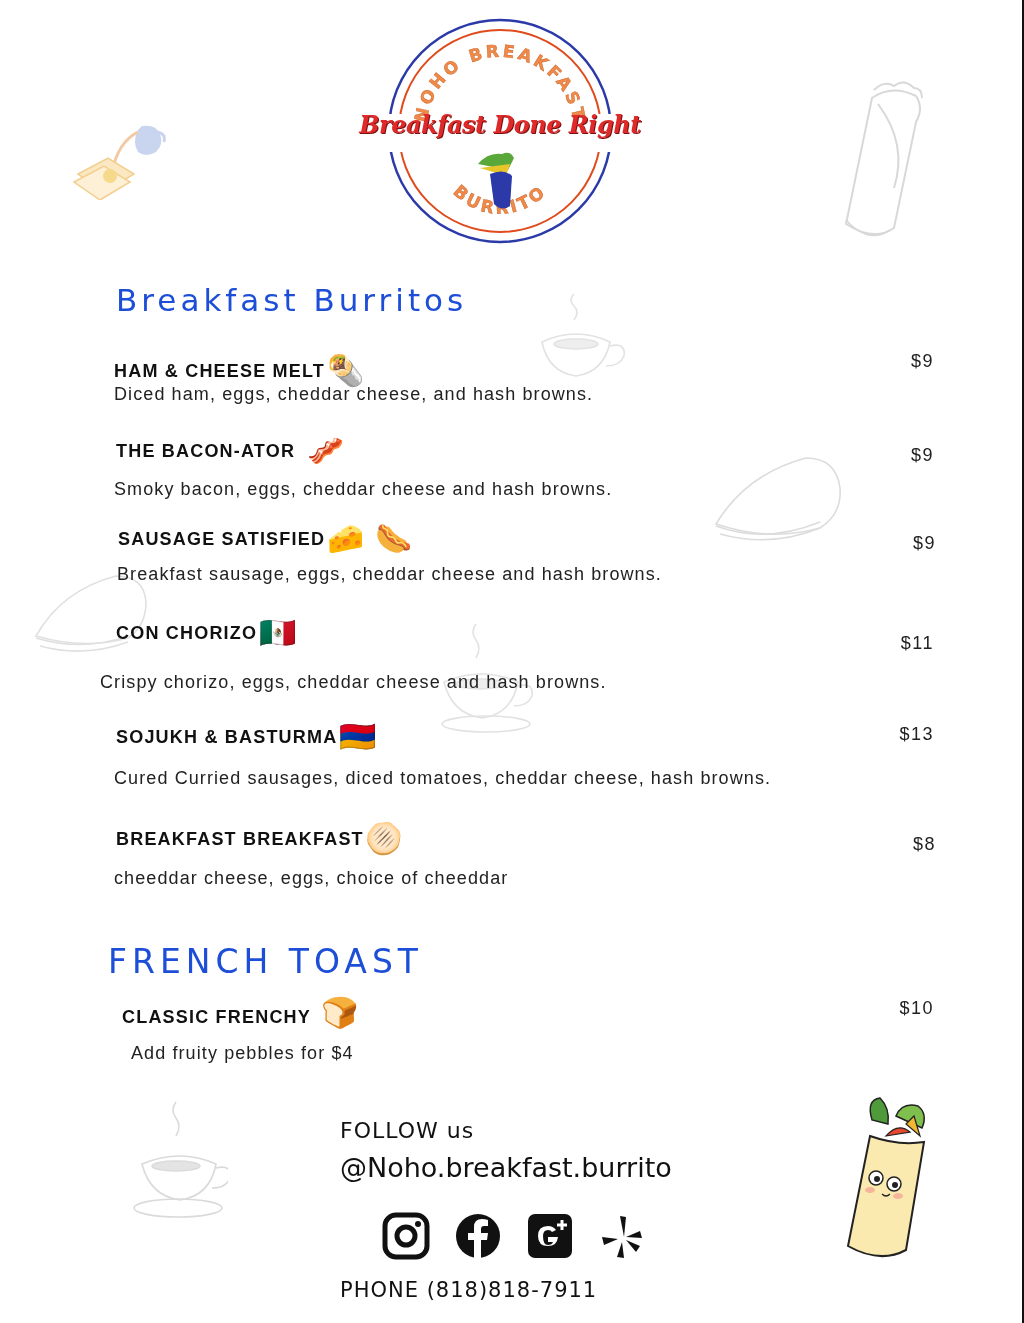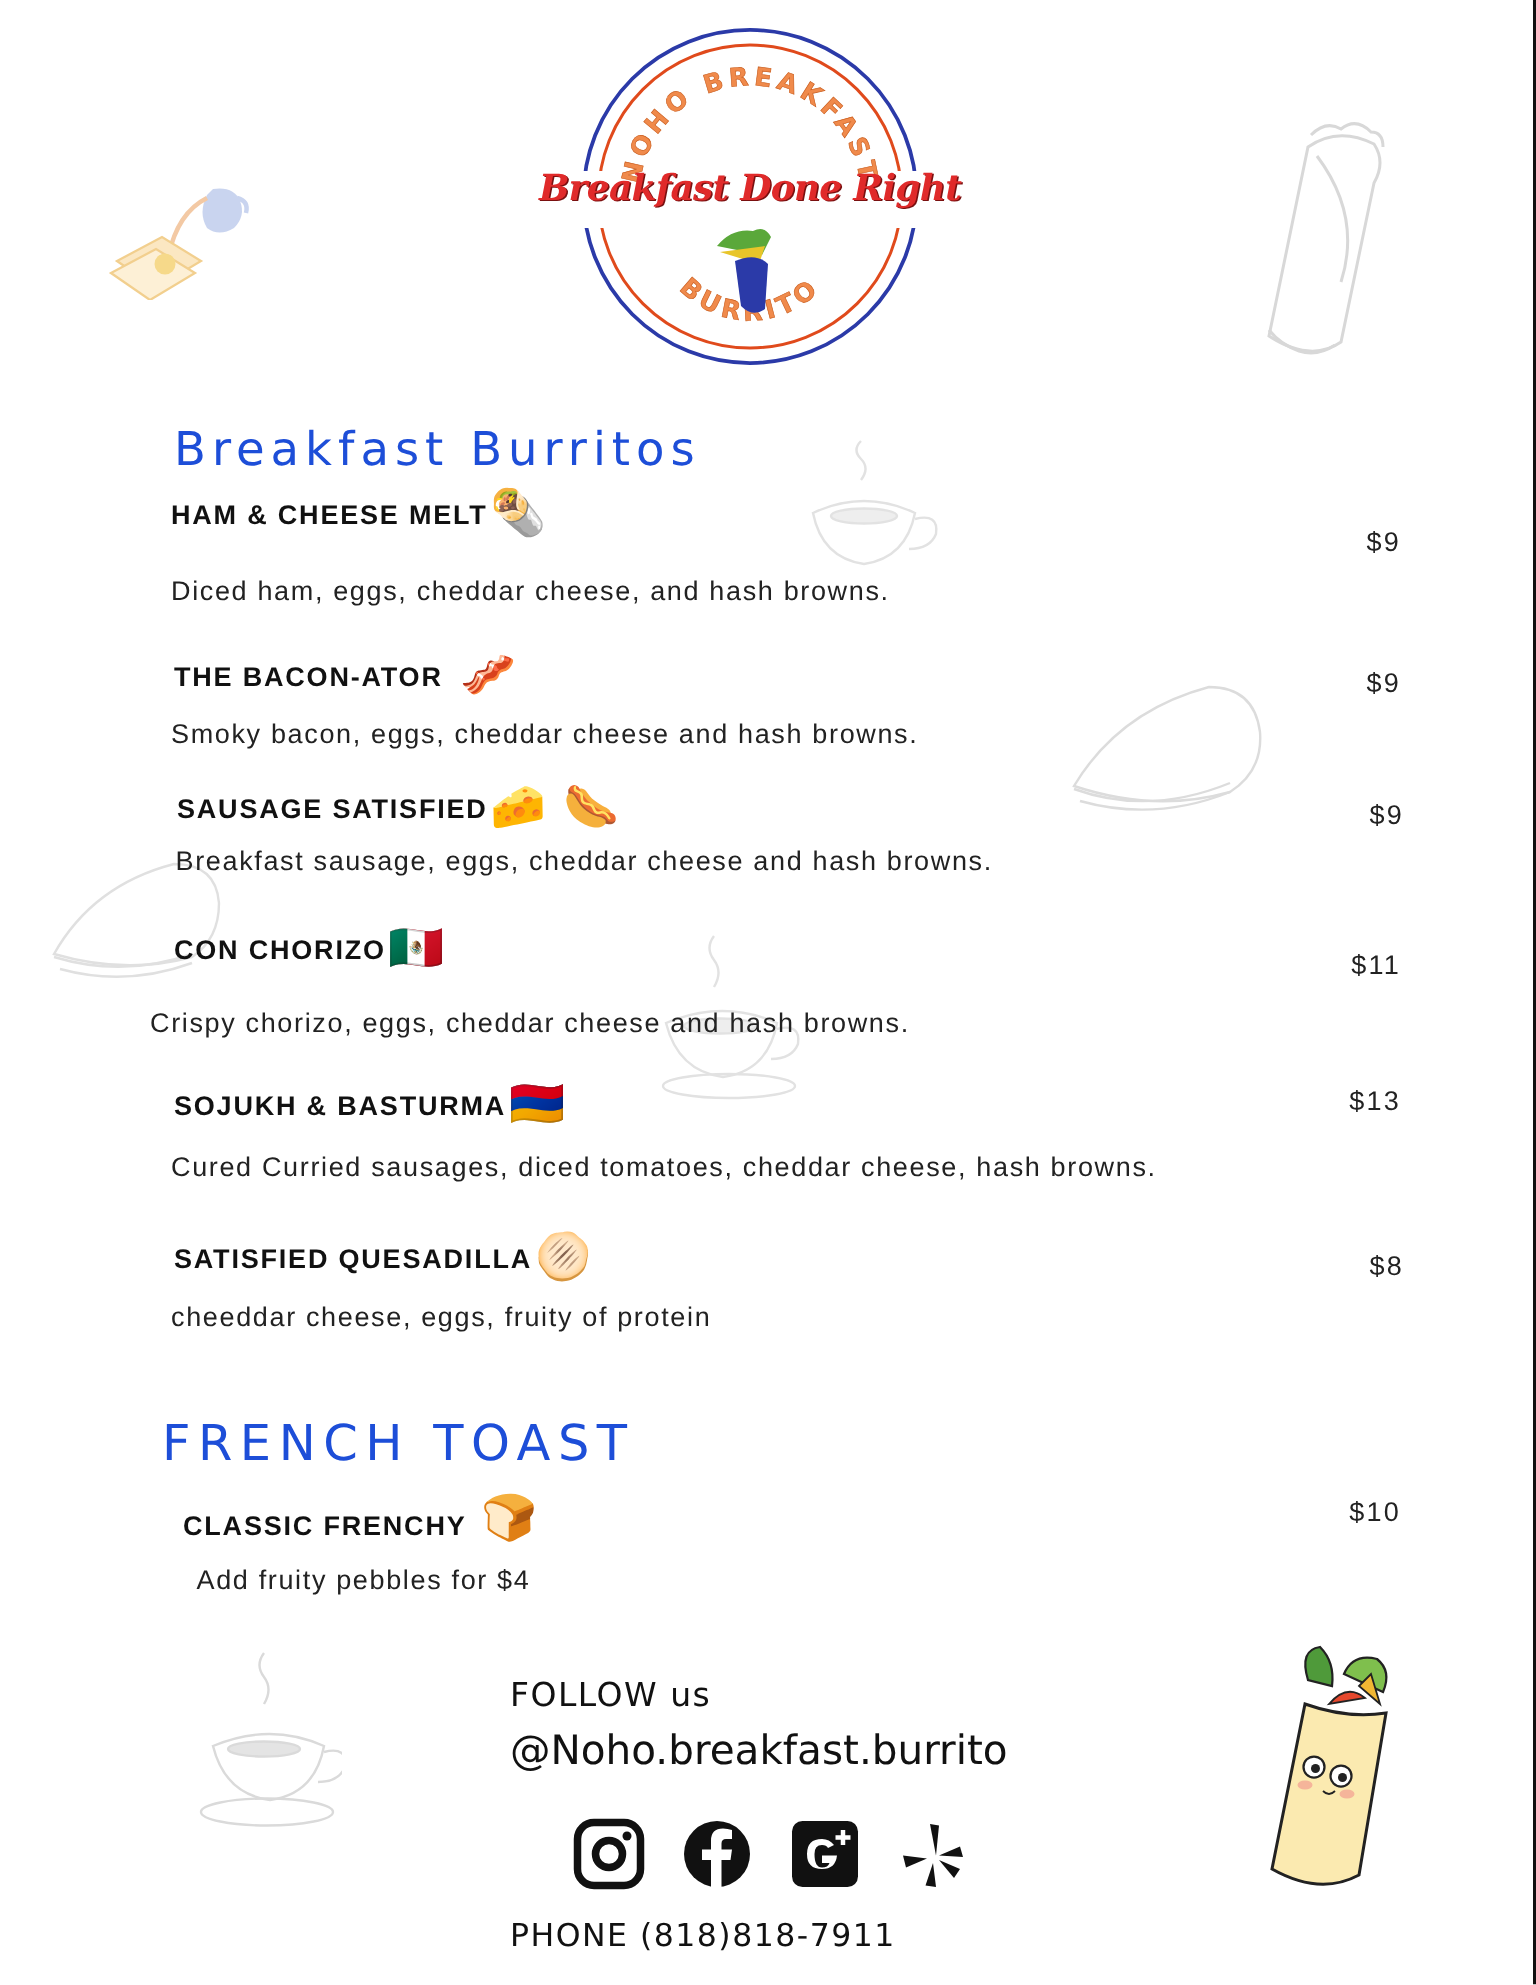--- a/index.html
+++ b/index.html
@@ -164,21 +164,21 @@
       <path d="M92 150 q10 -12 24 -10 q8 -4 12 4 l-6 12 z" fill="#5aa83a"></path>
       <path d="M94 154 l30 -4 l-4 12 z" fill="#e8c52a"></path>
       <path d="M104 160 q14 -6 22 2 l-2 30 q-8 6 -16 -2 z" fill="#2b3aa8"></path>
     </g>
   </svg>
 </div>
 <div class="tagline">Breakfast Done Right</div>
 
 <div class="section-title title-burritos">Breakfast Burritos</div>
 
-<div class="item-name" style="left:114px; top:328px;">
+<div class="item-name" style="left:114px; top:356px;">
   <span>HAM &amp; CHEESE MELT</span>
   <span class="emoji">🌯</span>
 </div>
 <div class="item-desc" style="left:114px; top:384px;">Diced ham, eggs, cheddar cheese, and hash browns.</div>
 <div class="item-price" style="left:874px; top:351px;">$9</div>
 
 <div class="item-name" style="left:116px; top:436px;">
   <span>THE BACON-ATOR</span>
   <span class="emoji" style="margin-left:10px;">🥓</span>
 </div>
@@ -201,24 +201,24 @@
 <div class="item-price" style="left:874px; top:633px;">$11</div>
 
 <div class="item-name" style="left:116px; top:722px;">
   <span>SOJUKH &amp; BASTURMA</span>
   <span class="emoji">🇦🇲</span>
 </div>
 <div class="item-desc" style="left:114px; top:768px;">Cured Curried sausages, diced tomatoes, cheddar cheese, hash browns.</div>
 <div class="item-price" style="left:874px; top:724px;">$13</div>
 
 <div class="item-name" style="left:116px; top:824px;">
-  <span>SATISFIED QUESADILLA</span>
+  <span>BREAKFAST BREAKFAST</span>
   <span class="emoji">🫓</span>
 </div>
-<div class="item-desc" style="left:114px; top:868px;">cheeddar cheese, eggs, fruity of protein</div>
+<div class="item-desc" style="left:114px; top:868px;">cheeddar cheese, eggs, choice of cheeddar</div>
 <div class="item-price" style="left:876px; top:834px;">$8</div>
 
 <div class="section-title title-toast">FRENCH TOAST</div>
 
 <div class="item-name" style="left:122px; top:998px;align-items:flex-end;">
   <span>CLASSIC FRENCHY</span>
   <span class="emoji" style="margin-left:8px;">🍞</span>
 </div>
 <div class="item-desc" style="left:131px; top:1043px;">Add fruity pebbles for $4</div>
 <div class="item-price" style="left:874px; top:998px;">$10</div>

